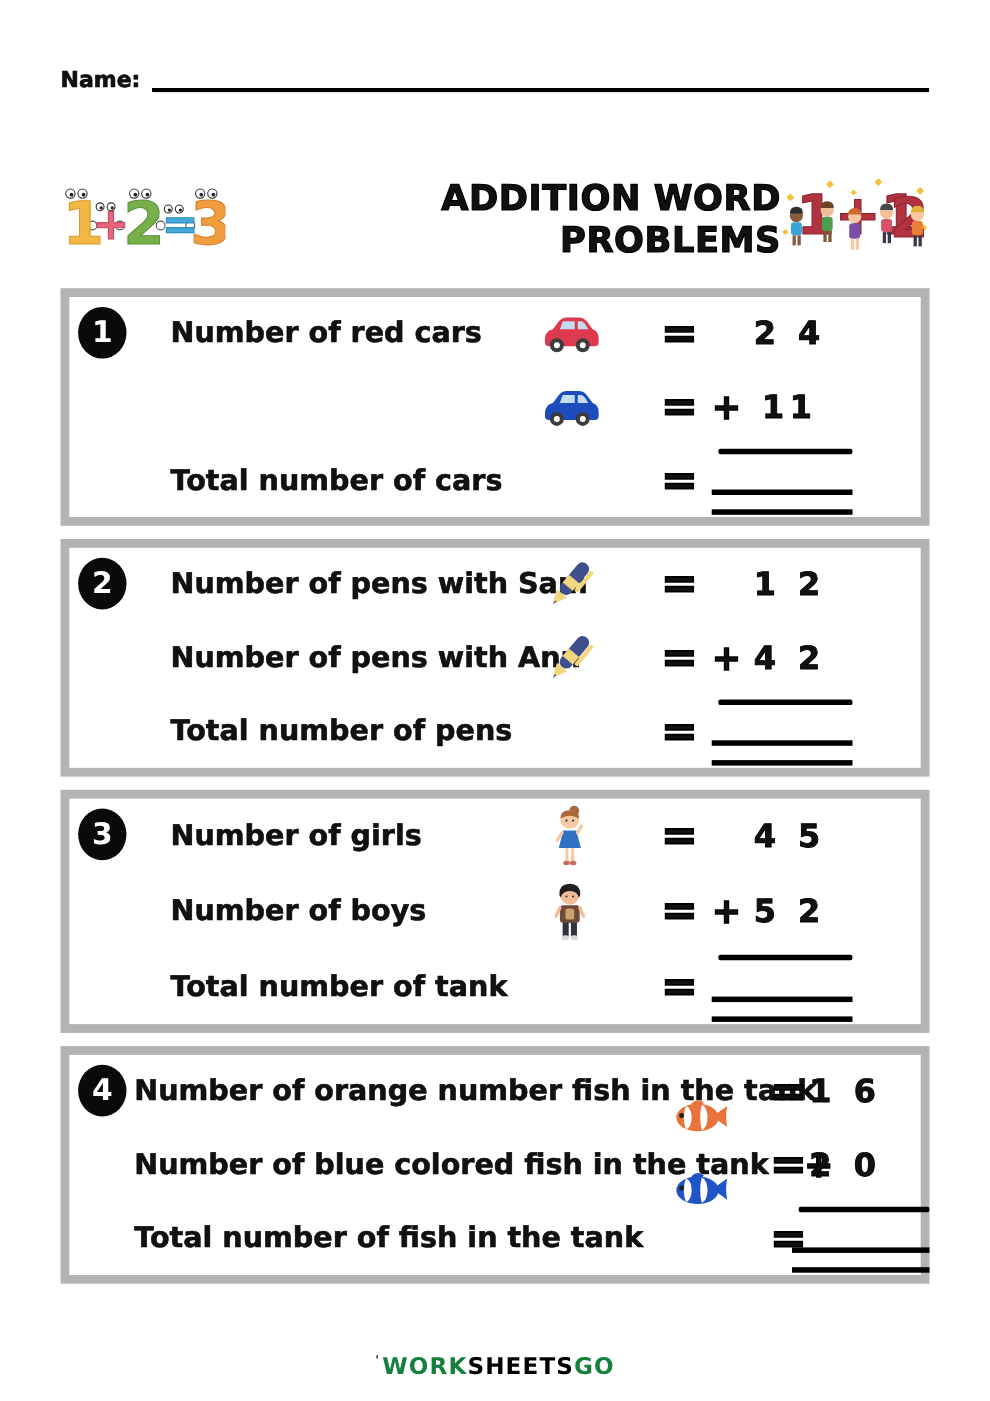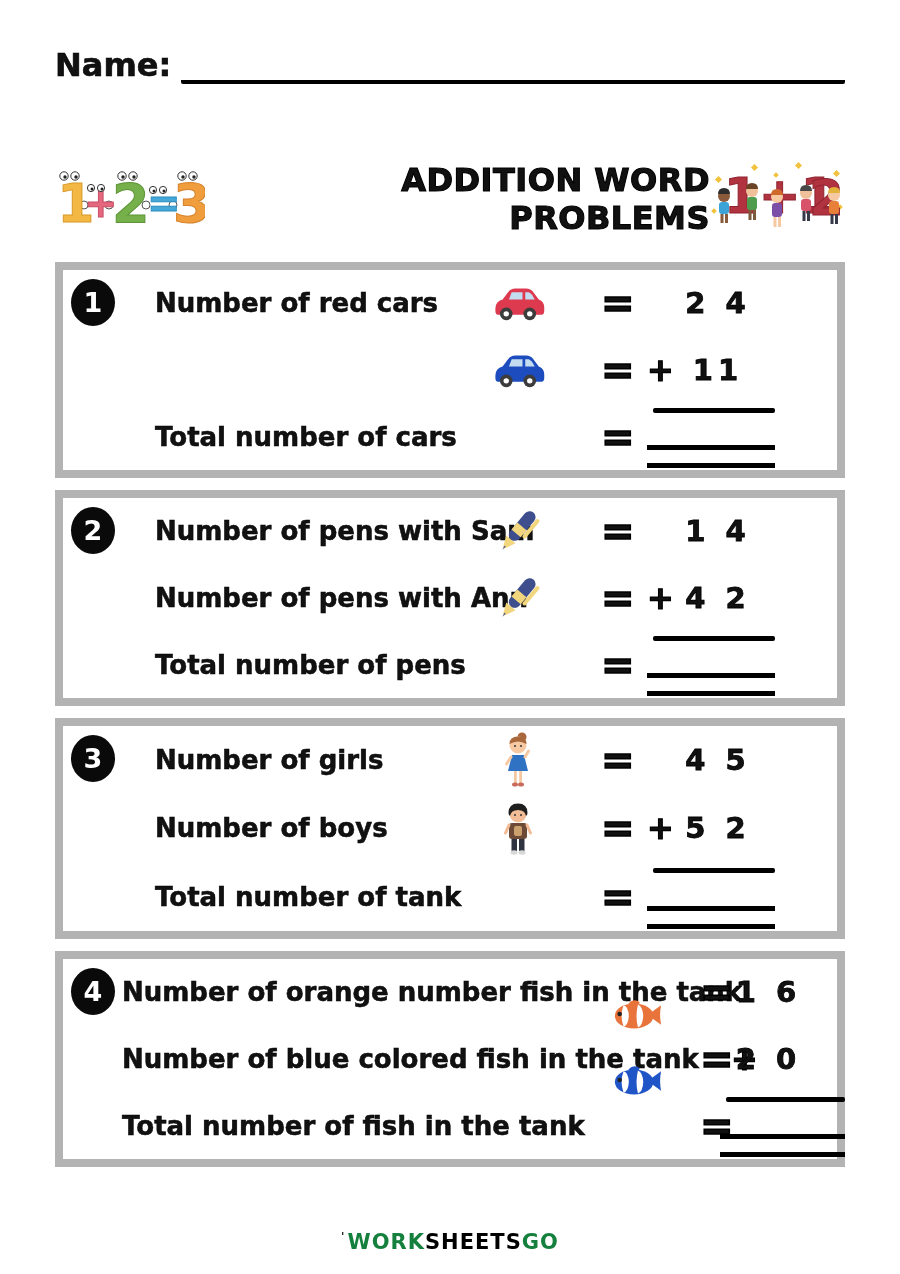--- a/index.html
+++ b/index.html
@@ -7,21 +7,21 @@
     width:900px; height:1274px; background:#ffffff;
     font-family:"DejaVu Sans", sans-serif; color:#111;
     position:relative; overflow:hidden;
   }
   .page { position:absolute; inset:0; }
 
   
   .hdr { position:absolute; left:55px; right:55px; top:44px; }
   .hrow { display:flex; align-items:flex-end; }
   .hrow + .hrow { margin-top:22px; }
-  .hlabel { font-size:32px; font-weight:bold; -webkit-text-stroke:0.6px #000; white-space:nowrap; }
+  .hlabel { font-size:20px; font-weight:bold; -webkit-text-stroke:0.6px #000; white-space:nowrap; }
   .hline { border-bottom:4px solid #000; border-radius:2px; height:36px; }
   .hline.grow { flex:1; margin-left:10px; }
   .hline.classline { width:268px; margin-left:14px; }
   .hline.dateline { width:283px; margin-left:12px; }
   .datelabel { margin-left:38px; }
 
   
   .title-row { position:absolute; top:162px; left:55px; right:55px; height:74px; display:flex; align-items:center; }
   .decor { flex:none; }
   .ptitle { flex:1; text-align:right; font-size:32px; font-weight:bold; letter-spacing:0.5px; -webkit-text-stroke:1.1px #000; }
@@ -232,21 +232,21 @@
               <g transform="rotate(40 22 25)">
                 <rect x="16" y="1" width="12" height="35" rx="6" fill="#3f4f8e"></rect>
                 <rect x="16" y="19" width="12" height="9" fill="#f2d67e"></rect>
                 <rect x="28.5" y="3" width="4" height="24" rx="2" fill="#f2d67e"></rect>
                 <path d="M16 36 L28 36 L23.5 46 Q22 48.5 20.5 46 Z" fill="#f2d67e"></path>
                 <path d="M21.2 45 L22 49.5 L22.8 45 Z" fill="#3f4f8e"></path>
               </g>
             </svg>
           </span>
           <span class="peq">=</span>
-          <span class="pval">1 4</span>
+          <span class="pval">1 2</span>
         </div>
         <div class="prow">
           <span class="plabel">Number of pens with Ann</span>
           <span class="picon">
             <svg width="44" height="50" viewBox="0 0 44 50">
               <g transform="rotate(40 22 25)">
                 <rect x="16" y="1" width="12" height="35" rx="6" fill="#3f4f8e"></rect>
                 <rect x="16" y="19" width="12" height="9" fill="#f2d67e"></rect>
                 <rect x="28.5" y="3" width="4" height="24" rx="2" fill="#f2d67e"></rect>
                 <path d="M16 36 L28 36 L23.5 46 Q22 48.5 20.5 46 Z" fill="#f2d67e"></path>

